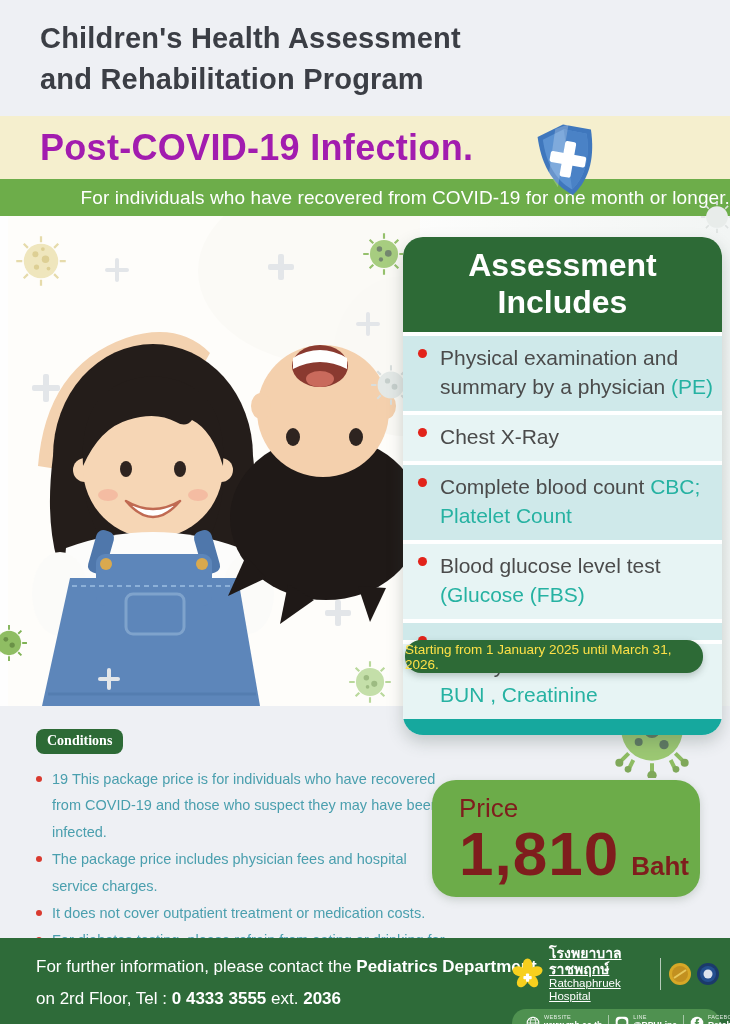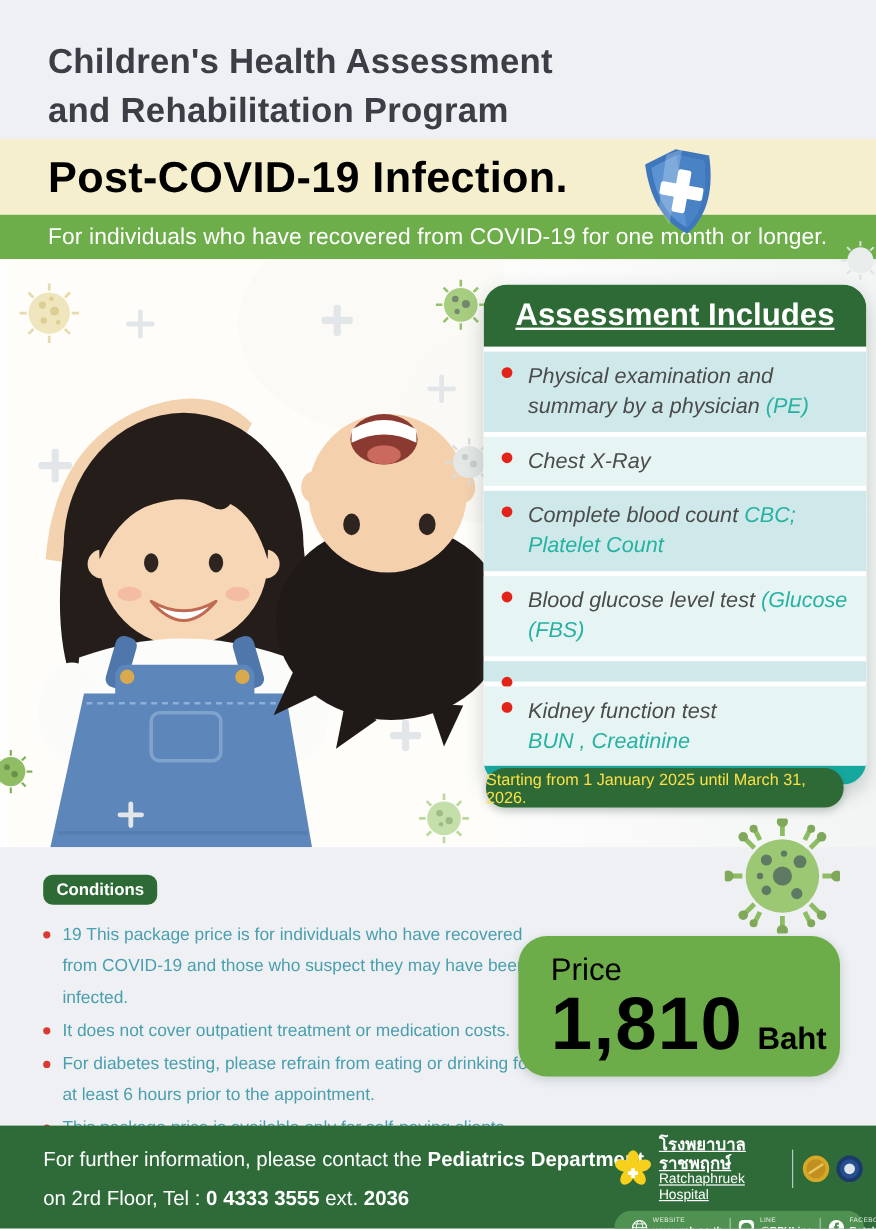--- a/index.html
+++ b/index.html
@@ -2,63 +2,63 @@
 <html><head>
 <meta charset="utf-8">
 <style>
   * { box-sizing: border-box; margin: 0; padding: 0; }
   html,body { background:#eef0f4; }
   body { font-family:"Liberation Sans", sans-serif; }
   .page { position:relative; width:730px; height:1024px; background:#eef0f4; overflow:hidden; margin:0 auto; }
 
   
   .hdr { height:216px; position:relative; }
-  .hdr-titles { padding:32px 0 0 40px; }
+  .hdr-titles { padding:18px 0 0 40px; }
   .hdr-titles .t { font-size:29px; font-weight:bold; color:#3b3e45; line-height:1.42; letter-spacing:.2px; }
   .cream { position:absolute; left:0; top:116px; width:730px; height:63px; background:#f5efce; }
-  .cream .red { position:absolute; left:40px; top:11px; font-size:36px; font-weight:bold; color:#000000; letter-spacing:.3px; }
+  .cream .red { position:absolute; left:40px; top:11px; font-size:36px; font-weight:bold; color:#a21caf; letter-spacing:.3px; }
   .shield { position:absolute; left:533px; top:6px; width:70px; height:76px; transform:rotate(-8deg); z-index:5; }
-  .gband { position:absolute; left:0; top:179px; width:730px; height:37px; background:#6dad4a; display:flex; align-items:center; }
+  .gband { position:absolute; left:0; top:179px; width:730px; height:37px; background:#6dad4a; display:flex; align-items:center;justify-content:flex-end; }
   .gband .sub { color:#ffffff; font-size:19px; padding-left:40px; letter-spacing:.1px; }
 
   
   .mid { position:relative; height:490px; background:linear-gradient(to right,#fefefe 0%,#fdfdfc 55%,#f2f5f4 100%); }
   .photo { position:absolute; left:8px; top:0; width:412px; height:490px; z-index:1; }
 
   .deco { position:absolute; z-index:2; }
   .plus { position:absolute; z-index:2; }
   .plus::before, .plus::after { content:""; position:absolute; background:#e3e6e9; border-radius:2px; }
   .plus::before { left:40%; top:0; width:20%; height:100%; }
   .plus::after { top:40%; left:0; height:20%; width:100%; }
 
   .card { position:absolute; left:403px; top:21px; width:319px; z-index:3; background:#ffffff;
           border-radius:20px; box-shadow:0 7px 16px rgba(60,80,70,.25); overflow:hidden; }
-  .card-h { background:#2d6a36; color:#fff; font-size:26px; font-weight:bold; text-align:center;
-            padding:10px 0 11px; border-radius:18px 18px 0 0;text-decoration:underline; }
+  .card-h { background:#2d6a36; color:#fff; font-size:32px; font-weight:bold; text-align:center;
+            padding:10px 0 11px; border-radius:18px 18px 0 0; }
   .ai-list { display:flex; flex-direction:column; gap:4px; padding-top:4px; background:#fff; }
-  .ai-item { position:relative; padding:8px 6px 9px 37px; font-size:18px; line-height:1.38; color:#4b4b4b;font-style:italic; }
+  .ai-item { position:relative; padding:8px 6px 9px 37px; font-size:21px; line-height:1.38; color:#4b4b4b; }
   .ai-item:nth-child(odd) { background:#cfe9ea; }
   .ai-item:nth-child(even){ background:#e7f4f4; }
   .ai-item .dot { position:absolute; left:15px; top:13px; width:9px; height:9px; border-radius:50%; background:#e2231a; }
   .ai-item .teal { color:#26b2a2; }
   .card-f { height:16px; background:#16a89e; border-radius:0 0 18px 18px; }
 
   .datepill { position:absolute; left:405px; top:424px; width:298px; height:33px; z-index:3;
               background:#2d6a36; border-radius:16px; color:#fde047; font-size:13.5px;
               display:flex; align-items:center; justify-content:center; box-shadow:0 3px 7px rgba(60,80,70,.3); }
 
   
   .low { position:relative; height:232px; }
   .cond-pill { position:absolute; left:36px; top:23px; background:#2d6a36; color:#fff; font-size:14px;
-               font-weight:bold; padding:4px 11px 5px; border-radius:8px; }
+               font-weight:bold; padding:4px 11px 5px; border-radius:8px;font-family:Liberation Serif, serif; }
   .cond-list { position:absolute; left:36px; top:60px; width:410px; }
   .cond-item { position:relative; padding-left:16px; color:#4a9fae; font-size:14.5px; line-height:1.82; margin-bottom:1px; }
   .cond-item .dot { position:absolute; left:0; top:10px; width:6px; height:6px; border-radius:50%; background:#d93a2f; }
   .price-box { position:absolute; left:432px; top:74px; width:268px; height:117px; background:#6cac49;
-               border-radius:24px; color:#000000; padding:13px 0 0 27px; box-shadow:0 3px 8px rgba(90,110,90,.25); }
+               border-radius:24px; color:#7f1d1d; padding:13px 0 0 27px; box-shadow:0 3px 8px rgba(90,110,90,.25); }
   .price-label { font-size:26px; }
   .price-row { display:flex; align-items:baseline; margin-top:-6px; }
   .price-amount { font-size:62px; font-weight:bold; letter-spacing:1px; }
   .price-cur { font-size:26px; font-weight:bold; margin-left:12px; }
 
   
   .ftr { position:relative; height:86px; background:#2e6b39; color:#fff; }
   .f-left { position:absolute; left:36px; top:13px; font-size:17px; line-height:1.9; }
   .f-left b { font-weight:bold; }
   .f-right { position:absolute; left:512px; top:7px; width:208px; }
@@ -271,20 +271,21 @@
     <g stroke="#dde1e0" stroke-width="7">
         <path d="M50 0V-18M50 100v18M0 50h-18M100 50h18M15 15L3 3M85 15l12-12M15 85L3 97M85 85l12 12"></path>
       </g>
     <circle cx="50" cy="50" r="46" fill="#e8ecea"></circle>
   </svg>
 
   <div class="low">
     <div class="cond-pill">Conditions</div>
     <div class="cond-list">
         <div class="cond-item"><span class="dot"></span><span>19 This package price is for individuals who have recovered from COVID-19 and those who suspect they may have been infected.</span></div>
+        <div class="cond-item"><span class="dot"></span><span>The package price includes physician fees and hospital service charges.</span></div>
         <div class="cond-item"><span class="dot"></span><span>It does not cover outpatient treatment or medication costs.</span></div>
         <div class="cond-item"><span class="dot"></span><span>For diabetes testing, please refrain from eating or drinking for at least 6 hours prior to the appointment.</span></div>
         <div class="cond-item"><span class="dot"></span><span>This package price is available only for self-paying clients and cannot be used with any insurance benefits.</span></div>
       </div>
     <div class="price-box">
       <div class="price-label">Price</div>
       <div class="price-row">
         <span class="price-amount">1,810</span>
         <span class="price-cur">Baht</span>
       </div>

